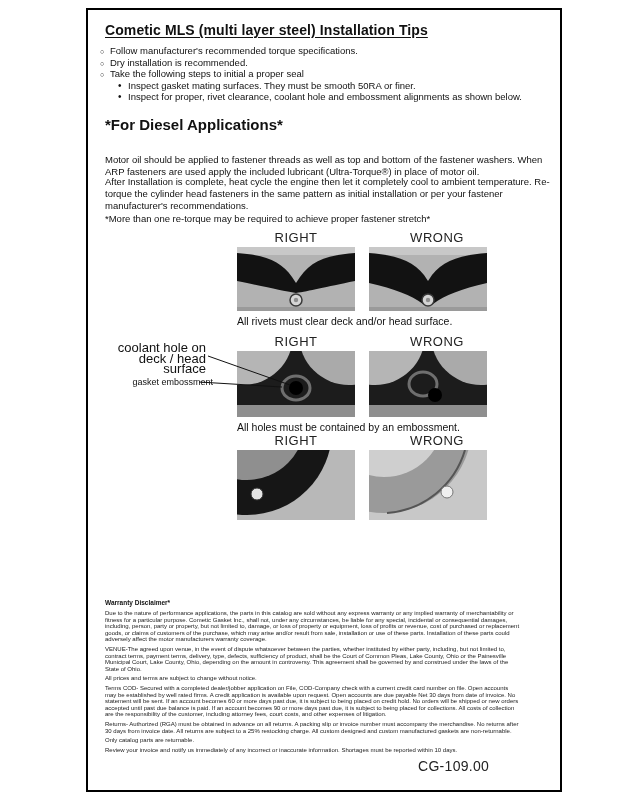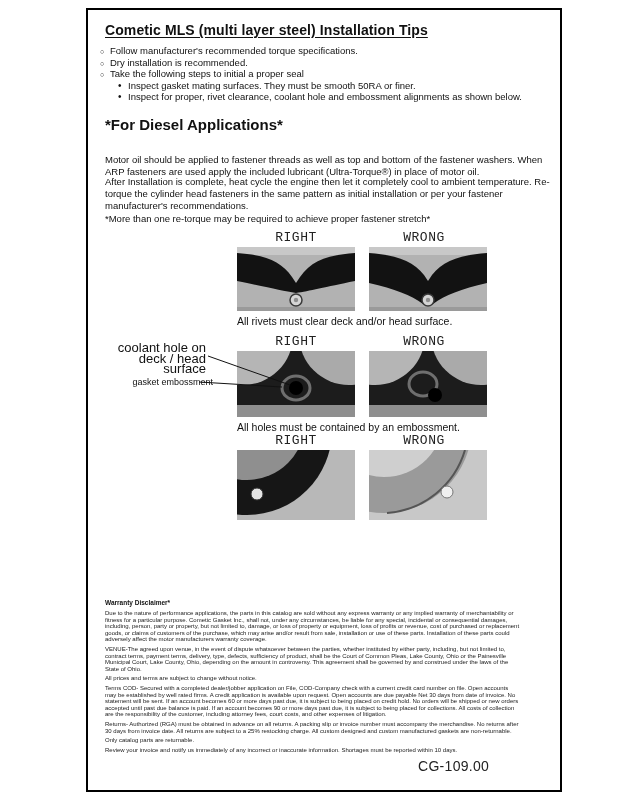--- a/index.html
+++ b/index.html
@@ -25,21 +25,21 @@
   .tip.sub { margin-left:18px; }
   .tip.sub .m2 { position:absolute; left:0; top:0; font-size:10px; }
   .diesel-heading { position:absolute; left:17px; top:106px; font-size:15px; font-weight:bold; }
   .body-para { position:absolute; left:17px; width:452px; font-size:9.5px; line-height:12px; }
   .p1 { top:108px;margin-top:36px; }
   .p2 { top:144px;margin-top:22px; }
   .p3 { top:203px; }
 
   .figure { position:absolute; left:149px; width:280px; }
   .fig1 { top:220px; } .fig2 { top:324px; } .fig3 { top:423px; }
-  .fig-labels { display:flex; gap:10px;font-family:Liberation Mono, monospace; }
+  .fig-labels { display:flex; gap:23px; }
   .fig-labels span { width:118px; text-align:center; font-size:13px; color:#222; letter-spacing:.5px; }
   .panels { display:flex; gap:14px; margin-top:2px; }
   .panels svg { display:block; }
   .fig-caption { font-size:10.5px; margin-top:4px; line-height:12px; }
   .fig3 .fig-caption { width:225px; }
 
   .callout1 { position:absolute; left:23px; top:333px; width:95px; text-align:right; font-size:13px; line-height:10.5px; }
   .callout2 { position:absolute; left:30px; top:367px; width:95px; text-align:right; font-size:9px; }
   .callout-lines { position:absolute; left:110px; top:335px; }
 

